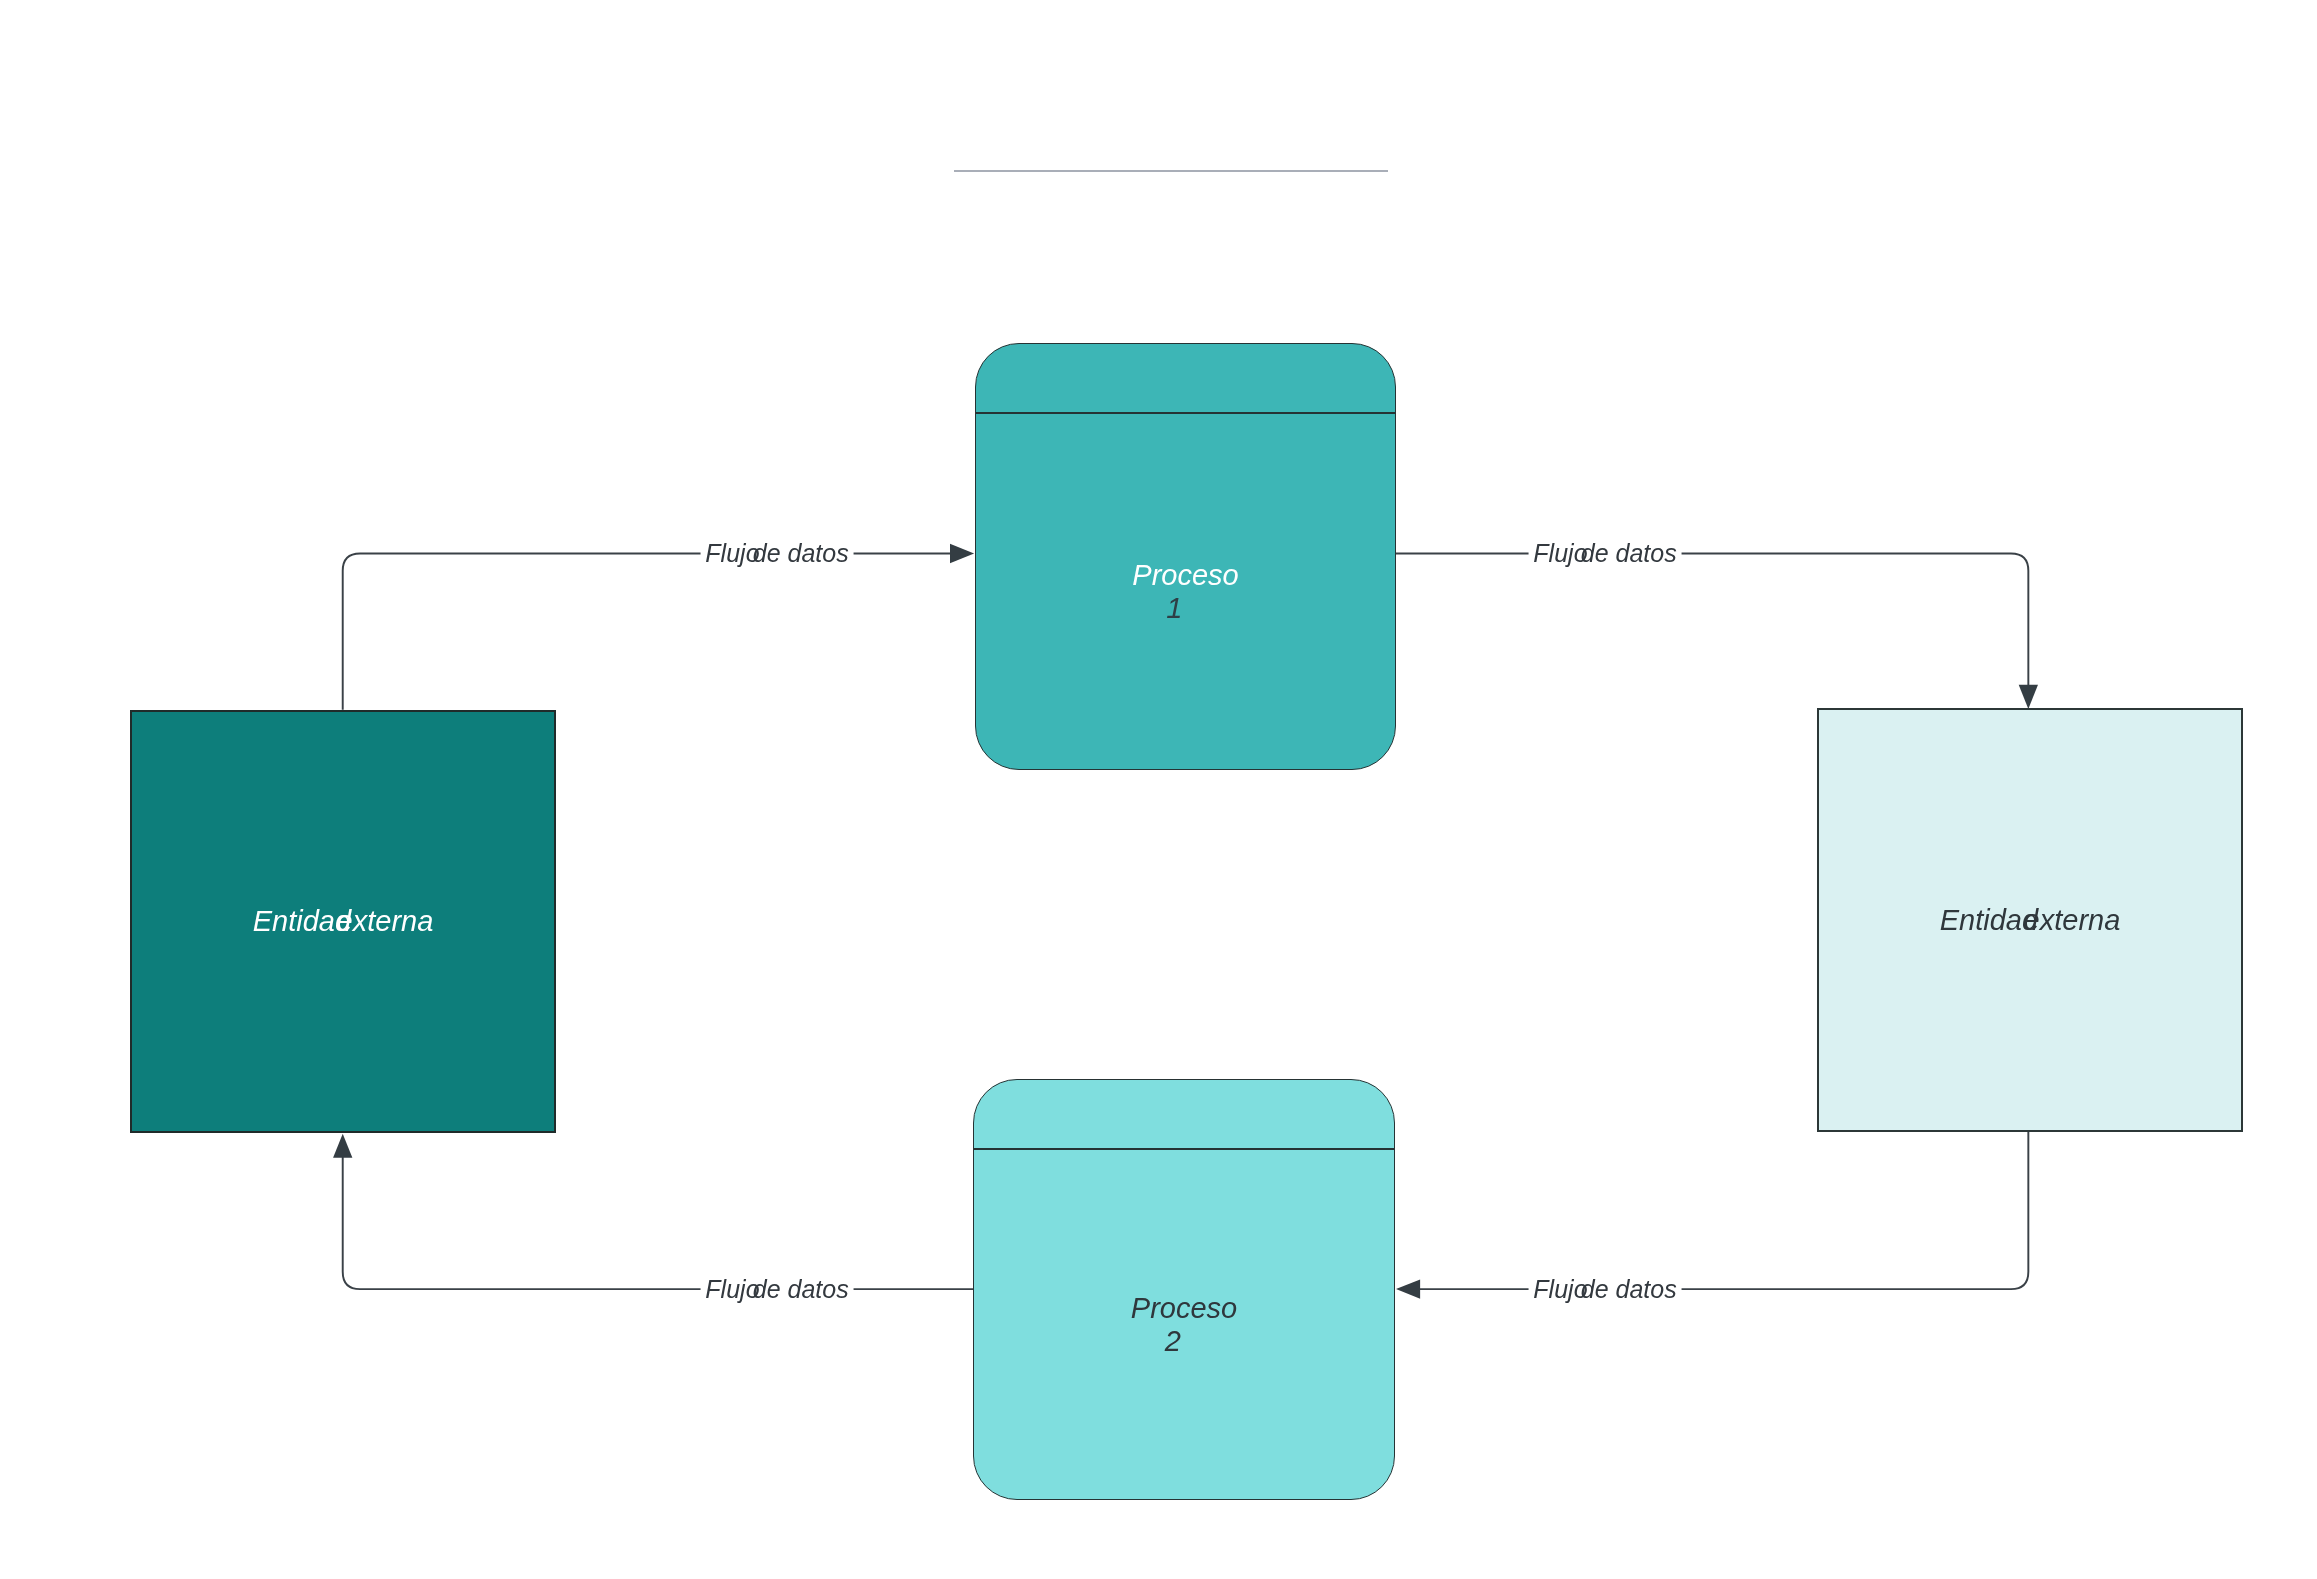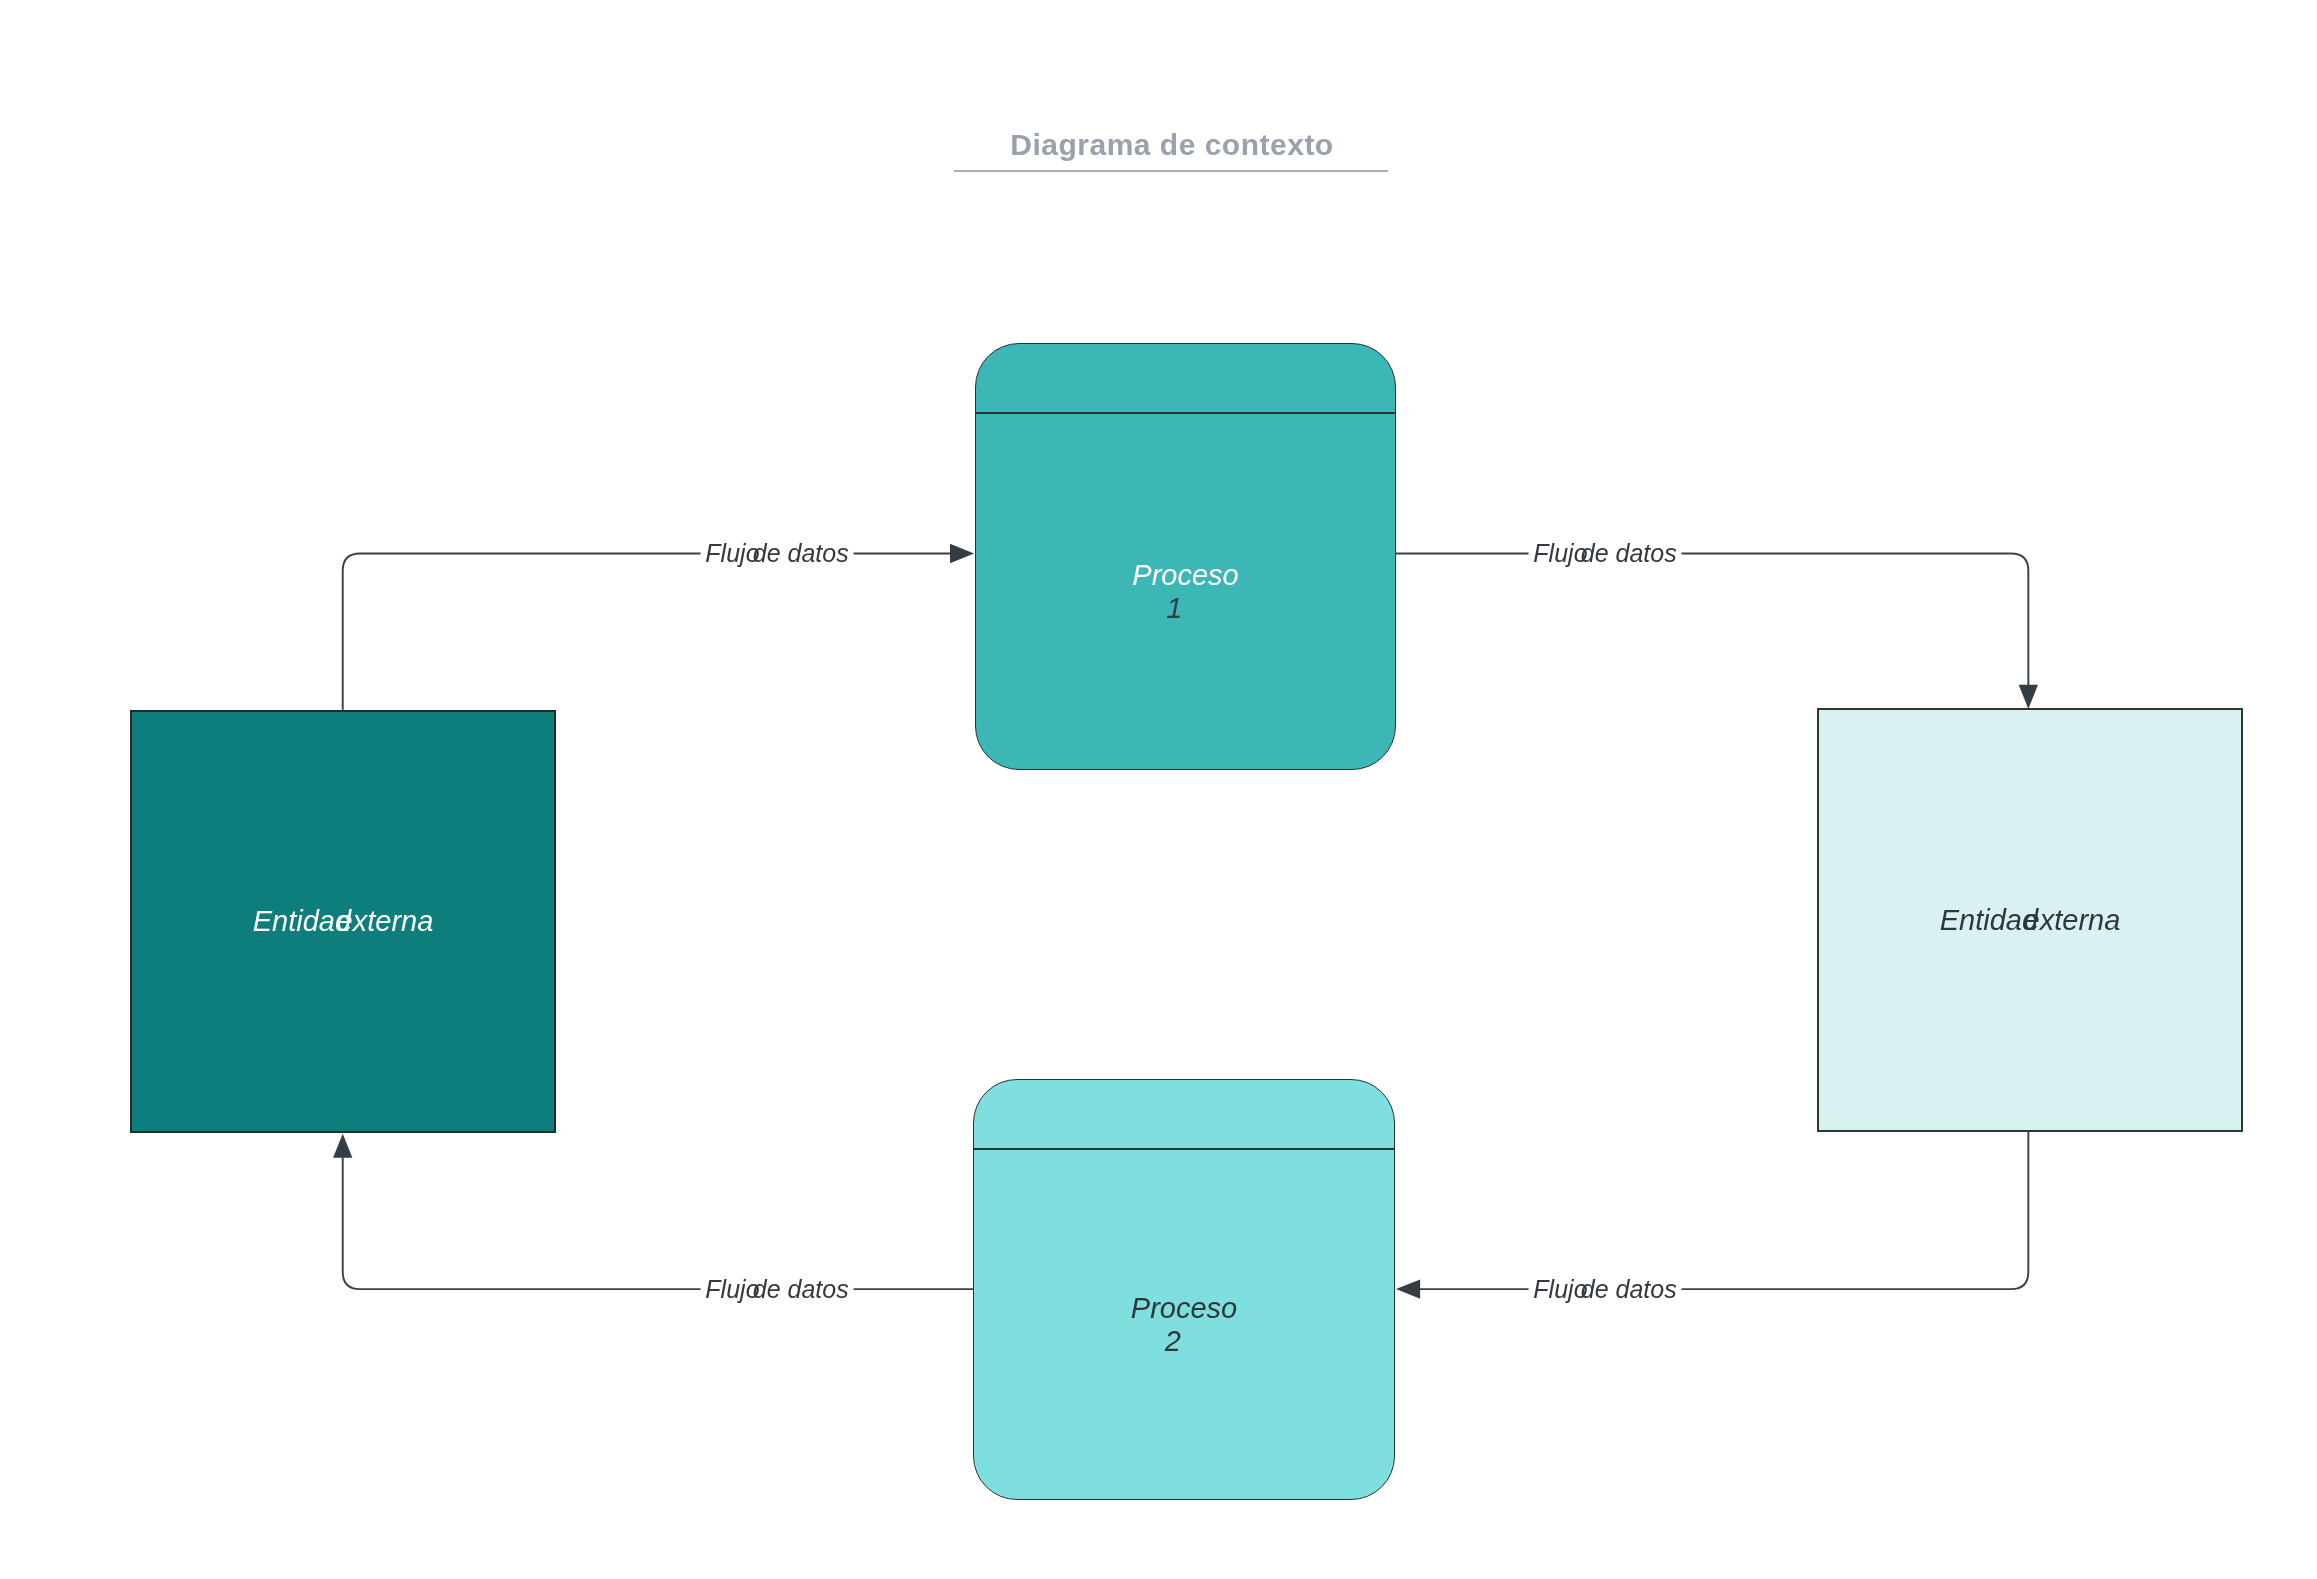--- a/index.html
+++ b/index.html
@@ -74,21 +74,20 @@
     background:#ffffff; padding:0 4.8px;
     font-style:italic; font-size:25px; color:#33393f; white-space:nowrap;
   }
   .flow-part2 { margin-left:-0.55em; }
 </style>
 </head>
 <body>
 
 <div class="canvas">
 
-  <div class="page-title">Diagrama de contexto</div>
   <div class="title-underline"></div>
 
   <svg class="connectors" width="2317" height="1580" viewBox="0 0 2400 1636">
     <g>
       <path class="edge-path" d="M 355 735 L 355 591 Q 355 573 373 573 L 985 573"></path>
       <polygon class="edge-arrow" points="1009,573 984,563 984,583"></polygon>
     </g>
     <g>
       <path class="edge-path" d="M 1446 573 L 2083 573 Q 2101 573 2101 591 L 2101 710"></path>
       <polygon class="edge-arrow" points="2101,734 2091,709 2111,709"></polygon>

